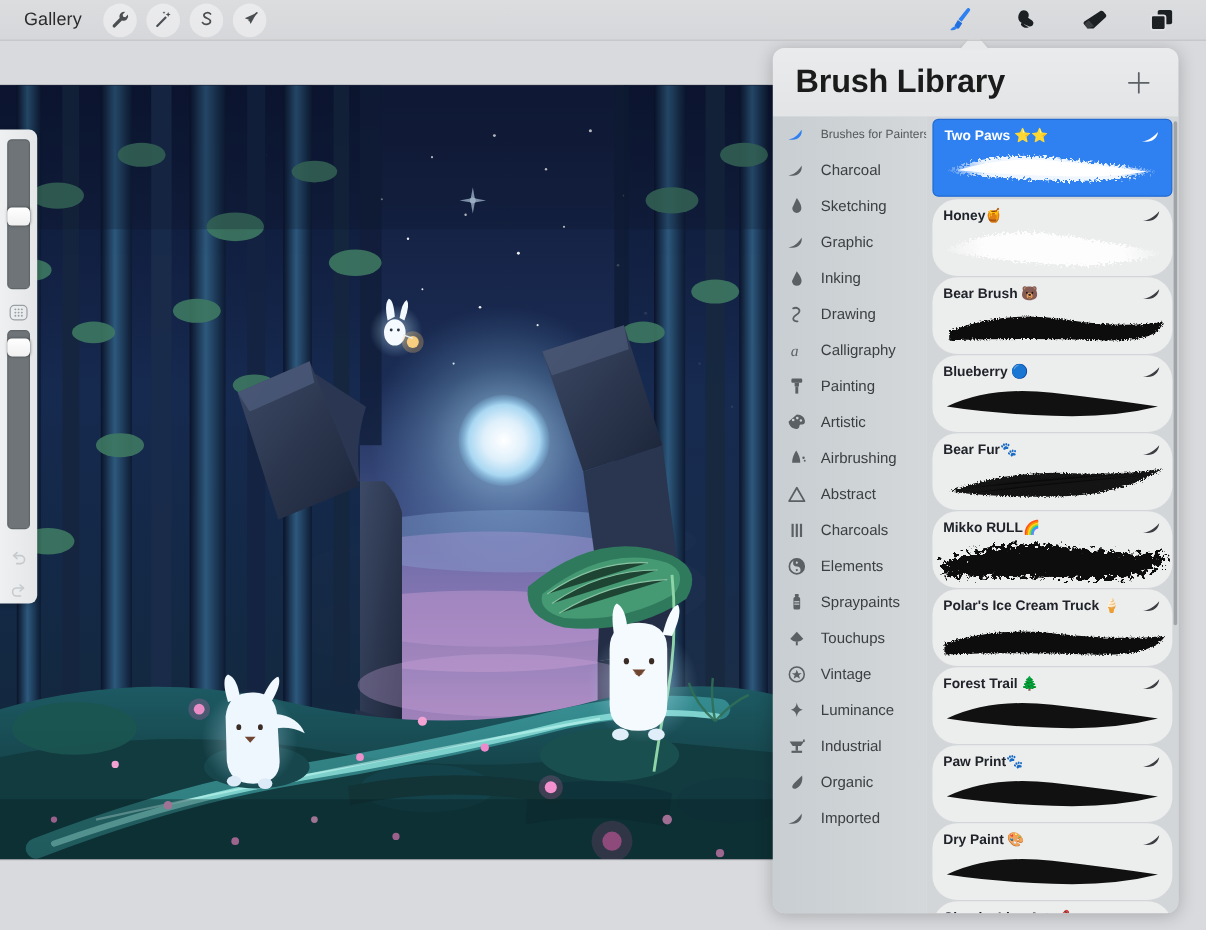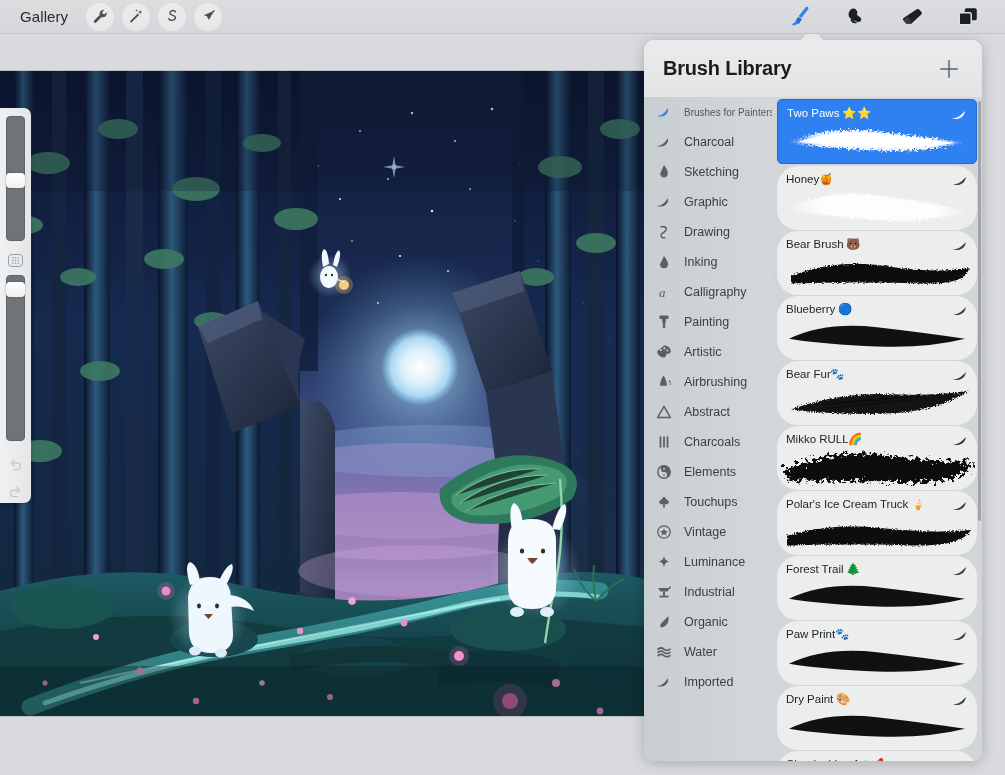--- a/index.html
+++ b/index.html
@@ -86,21 +86,21 @@
     border-left: 12px solid transparent;
     border-right: 12px solid transparent;
     border-bottom: 14px solid #e6e8ea;
     z-index: 26;
     filter: drop-shadow(0 -1px 1px rgba(0,0,0,.06));
   }
   #bl-header {
     height: 57px; display: flex; align-items: center;
     padding: 0 0 0 19px; background: linear-gradient(#e9ebec,#e2e4e6);
   }
-  #bl-title { font-size: 20px; font-weight: bold; color: #1b1b1b; letter-spacing: -.2px; }
+  #bl-title { font-size: 27px; font-weight: bold; color: #1b1b1b; letter-spacing: -.2px; }
   #bl-add { margin-left:auto; margin-right: 20px; width: 26px; height: 26px;
             display:flex;align-items:center;justify-content:center; }
 
   #bl-body { display: flex; height: 664px; }
 
   
   #bl-cats {
     width: 128px; height: 664px;
     background: linear-gradient(90deg,#c9ced2,#ced3d6 55%, #d4d8db);
     overflow: hidden;
@@ -123,21 +123,21 @@
     overflow: hidden;
     border-radius: 21px;
   }
   .brush-row:first-child { margin-top: 2px; }
   .brush-row.selected {
     background: #2f80f0; border: 1px solid #1f6ad4; border-radius: 5px;
     margin-bottom: 2px;
   }
   .brush-name {
     position: absolute; left: 9px; top: 6px;
-    font-size: 11.5px; font-weight: normal; color: #20242a; z-index: 3;
+    font-size: 11.5px; font-weight: bold; color: #20242a; z-index: 3;
     white-space: nowrap;
   }
   .brush-row.selected .brush-name { color: #ffffff; }
   .brush-edit {
     position: absolute; right: 8px; top: 7px; width: 18px; height: 12px; z-index: 3;
   }
   .brush-stroke { position: absolute; left: 0; right: 0; top: 14px; height: 50px; z-index: 2; }
   .brush-stroke svg { display:block; width: 100%; height: 100%; }
   #list-scrollbar {
     position: absolute; right: 1px; top: 4px; width: 3px; height: 420px;
@@ -552,32 +552,32 @@
             <span class="cat-ico">
               <svg width="18" height="18" viewBox="0 0 18 18">
                 <path d="M2 13c4 0 8-3 11-8 1 6-4 10-11 8z" fill="#5a6064"></path>
               </svg>
             </span>
             <span class="cat-label">Graphic</span>
           </div>
           <div class="cat-row">
             <span class="cat-ico">
               <svg width="18" height="18" viewBox="0 0 18 18">
+                <path d="M9 3c2.6 3.6 4 6 4 8.2A4 4 0 0 1 5 11.2#5a60645 9 6.4 6.6 9 3z" fill="#5a6064"></path>
+              </svg>
+            </span>
+            <span class="cat-label">Inking</span>
+          </div>
+          <div class="cat-row">
+            <span class="cat-ico">
+              <svg width="18" height="18" viewBox="0 0 18 18">
                 <path d="M6 4c3-1.5 6 .5 5 3-1 2.6-5 2.8-5 5.5 0 1.6 1.6 2.6 3.6 2.3" stroke="#5a6064" stroke-width="1.5" fill="none" stroke-linecap="round"></path>
               </svg>
             </span>
             <span class="cat-label">Drawing</span>
-          </div>
-          <div class="cat-row">
-            <span class="cat-ico">
-              <svg width="18" height="18" viewBox="0 0 18 18">
-                <path d="M9 3c2.6 3.6 4 6 4 8.2A4 4 0 0 1 5 11.2#5a60645 9 6.4 6.6 9 3z" fill="#5a6064"></path>
-              </svg>
-            </span>
-            <span class="cat-label">Inking</span>
           </div>
           <div class="cat-row">
             <span class="cat-ico">
               <svg width="18" height="18" viewBox="0 0 18 18">
                 <text x="4" y="13.5" font-family="Liberation Serif, serif" font-style="italic" font-size="13" fill="#5a6064">a</text>
               </svg>
             </span>
             <span class="cat-label">Calligraphy</span>
           </div>
           <div class="cat-row">
@@ -638,20 +638,33 @@
                 <path d="M9 2.8a3.1 3.1 0 0 0 0 6.2 3.1 3.1 0 0 1 0 6.2 6.2 6.2 0 0 0 0-12.4z" fill="#5a6064"></path>
                 <circle cx="9" cy="5.9" r="0.9" fill="#ced3d6"></circle>
                 <circle cx="9" cy="12.1" r="0.9" fill="#5a6064"></circle>
               </svg>
             </span>
             <span class="cat-label">Elements</span>
           </div>
           <div class="cat-row">
             <span class="cat-ico">
               <svg width="18" height="18" viewBox="0 0 18 18">
+                <rect x="6.2" y="4.5" width="5.6" height="10.5" rx="1.4" fill="#5a6064"></rect>
+                <rect x="7.4" y="2" width="3.2" height="2.4" rx="0.7" fill="#5a6064"></rect>
+                <g fill="#ced3d6">
+                  <rect x="6.9" y="8" width="4.2" height="0.9"></rect>
+                  <rect x="6.9" y="10" width="4.2" height="0.9"></rect>
+                </g>
+              </svg>
+            </span>
+            <span class="cat-label">Spraypaints</span>
+          </div>
+          <div class="cat-row">
+            <span class="cat-ico">
+              <svg width="18" height="18" viewBox="0 0 18 18">
                 <path d="M3.6 9.2 9 3.4l5.4 5.8c-1.4 1.6-3.3 2.4-5.4 2.4s-4-0.8-5.4-2.4z" fill="#5a6064"></path>
                 <rect x="8.2" y="11.4" width="1.6" height="3.4" fill="#5a6064"></rect>
               </svg>
             </span>
             <span class="cat-label">Touchups</span>
           </div>
           <div class="cat-row">
             <span class="cat-ico">
               <svg width="18" height="18" viewBox="0 0 18 18">
                 <circle cx="9" cy="9" r="6.2" fill="none" stroke="#5a6064" stroke-width="1.3"></circle>
@@ -679,32 +692,20 @@
             </span>
             <span class="cat-label">Industrial</span>
           </div>
           <div class="cat-row">
             <span class="cat-ico">
               <svg width="18" height="18" viewBox="0 0 18 18">
                 <path d="M13.4 3.2c1 5.2-1.4 9.6-5.6 11-1 .3-2 .1-2.4-.7-.6-1.2.3-2.6 1.6-4 2-2.1 4.4-4.3 6.4-6.3z" fill="#5a6064"></path>
               </svg>
             </span>
             <span class="cat-label">Organic</span>
-          </div>
-          <div class="cat-row">
-            <span class="cat-ico">
-              <svg width="18" height="18" viewBox="0 0 18 18">
-                <g stroke="#5a6064" stroke-width="1.7" fill="none" stroke-linecap="round">
-                  <path d="M3 6.2c2-1.6 4-1.6 6 0s4 1.6 6 0"></path>
-                  <path d="M3 9.4c2-1.6 4-1.6 6 0s4 1.6 6 0"></path>
-                  <path d="M3 12.6c2-1.6 4-1.6 6 0s4 1.6 6 0"></path>
-                </g>
-              </svg>
-            </span>
-            <span class="cat-label">Water</span>
           </div>
           <div class="cat-row">
             <span class="cat-ico">
               <svg width="18" height="18" viewBox="0 0 18 18">
                 <path d="M2 13c4 0 8-3 11-8 1 6-4 10-11 8z" fill="#5a6064"></path>
               </svg>
             </span>
             <span class="cat-label">Imported</span>
           </div>
         </div>

